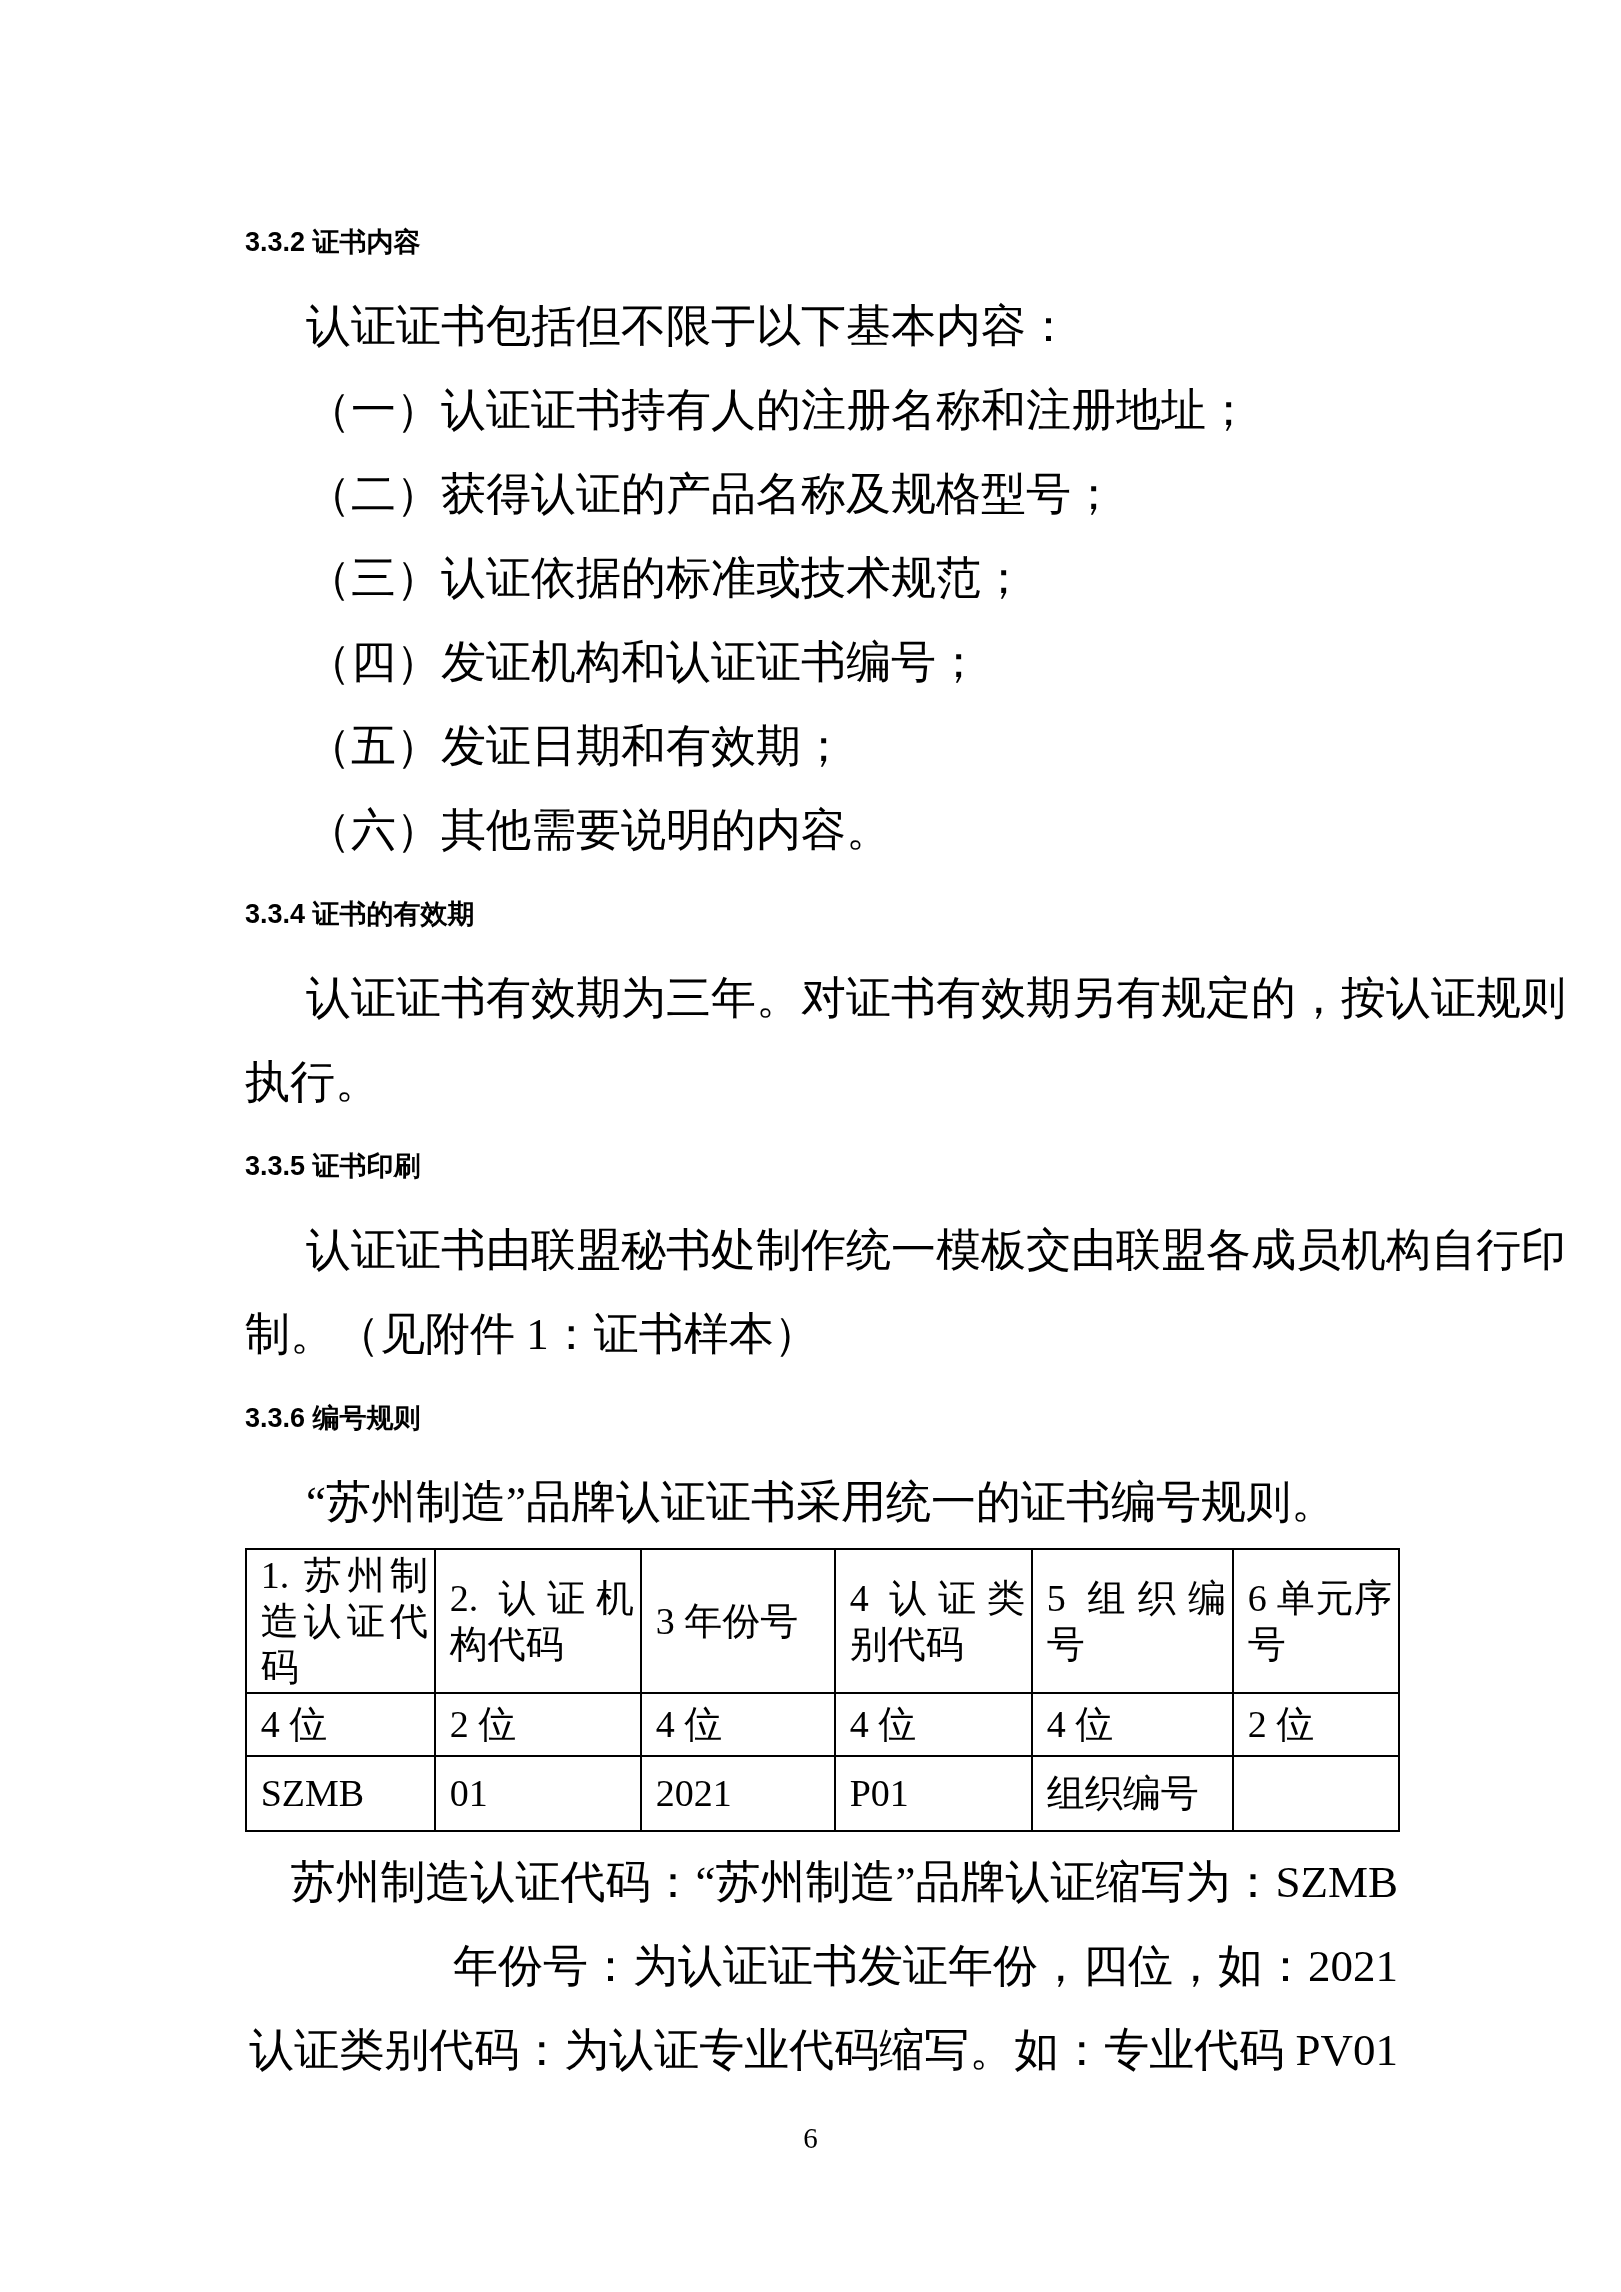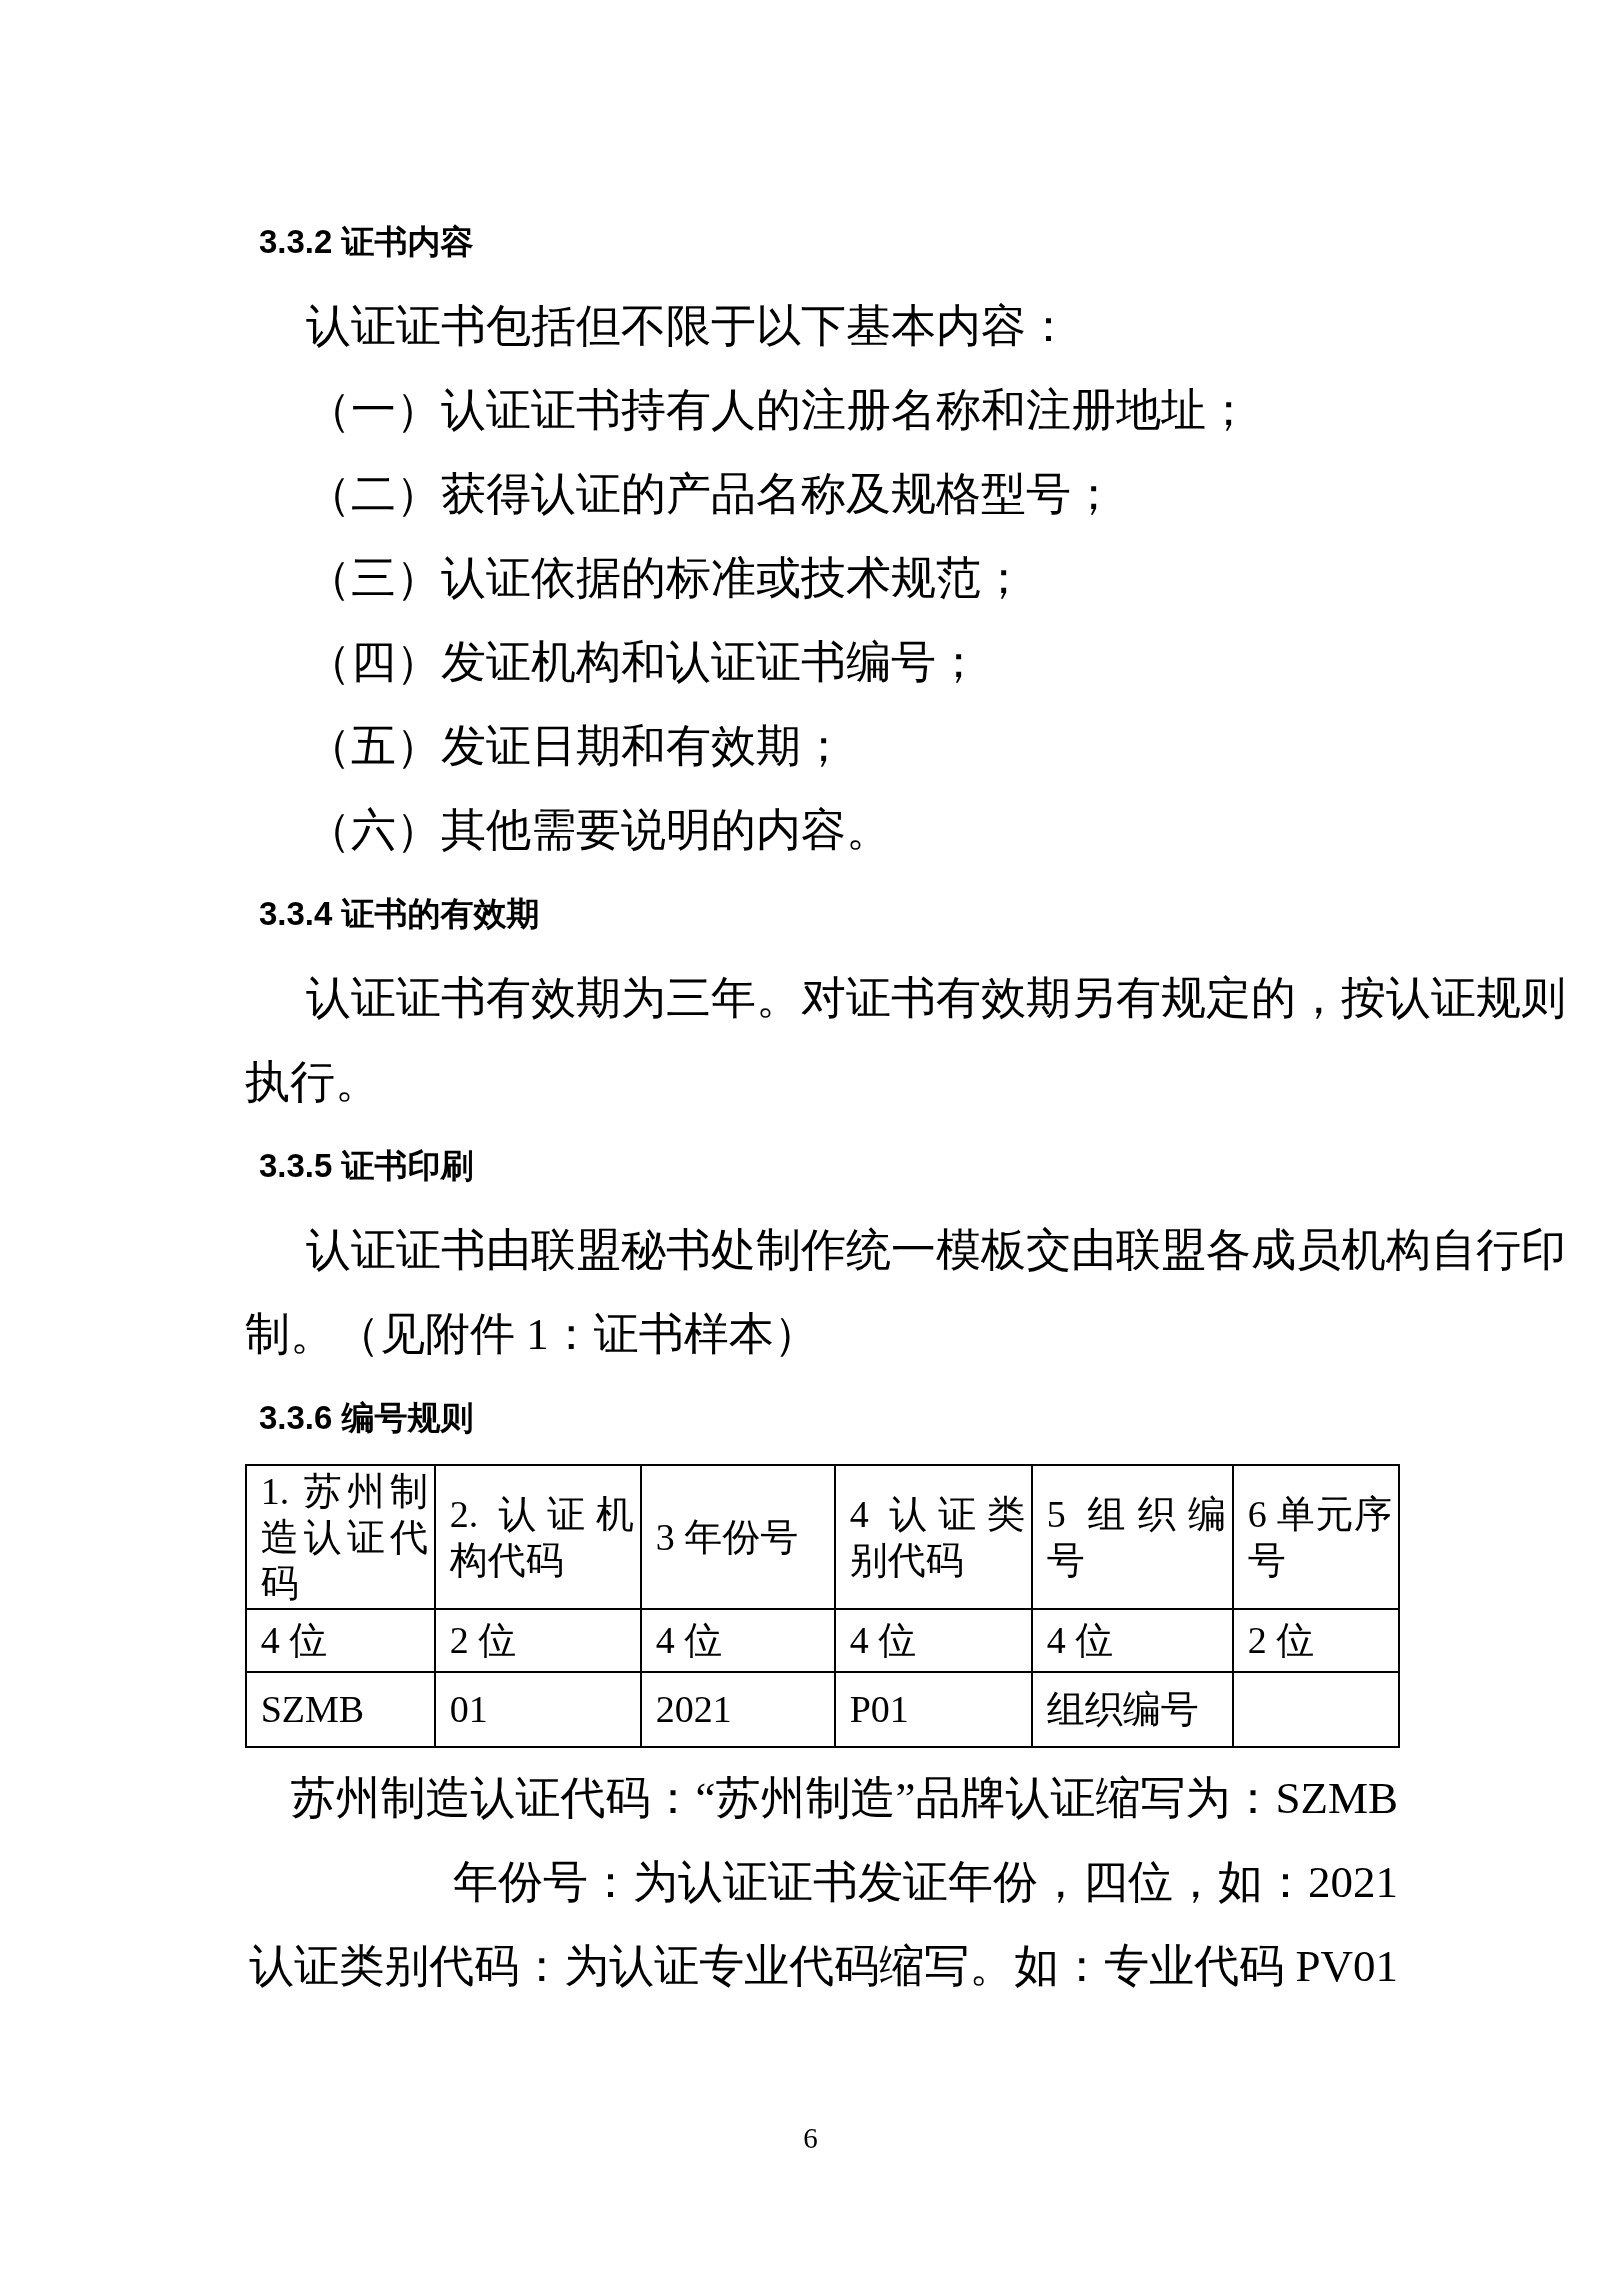--- a/index.html
+++ b/index.html
@@ -19,24 +19,23 @@
     top: 200px;
     width: 1153px;
   }
   .line {
     font-size: 45px;
     height: 84px;
     line-height: 84px;
     white-space: nowrap;
   }
   .line.heading {
-    font-size: 33px;
+    font-size: 27px;
     font-weight: bold;
     font-family: "Liberation Sans", "DejaVu Sans", sans-serif;
-    margin-left: 14px;
   }
   .line.indent { text-indent: 61px; }
 
   table.num-table {
     border-collapse: collapse;
     table-layout: fixed;
     width: 1153px;
     margin-top: 3.9px;
     border-top: 2.9px solid #000;
     border-bottom: 2.9px solid #000;
@@ -87,20 +86,21 @@
 
     <div class="line heading">3.3.4 证书的有效期</div>
     <div class="line indent">认证证书有效期为三年。对证书有效期另有规定的，按认证规则</div>
     <div class="line">执行。</div>
 
     <div class="line heading">3.3.5 证书印刷</div>
     <div class="line indent">认证证书由联盟秘书处制作统一模板交由联盟各成员机构自行印</div>
     <div class="line">制。（见附件 1：证书样本）</div>
 
     <div class="line heading">3.3.6 编号规则</div>
+    <div class="line indent">“苏州制造”品牌认证证书采用统一的证书编号规则。</div>
 
     <table class="num-table">
       <colgroup>
         <col style="width:189px">
         <col style="width:206px">
         <col style="width:194px">
         <col style="width:197px">
         <col style="width:201px">
         <col style="width:166px">
       </colgroup>

